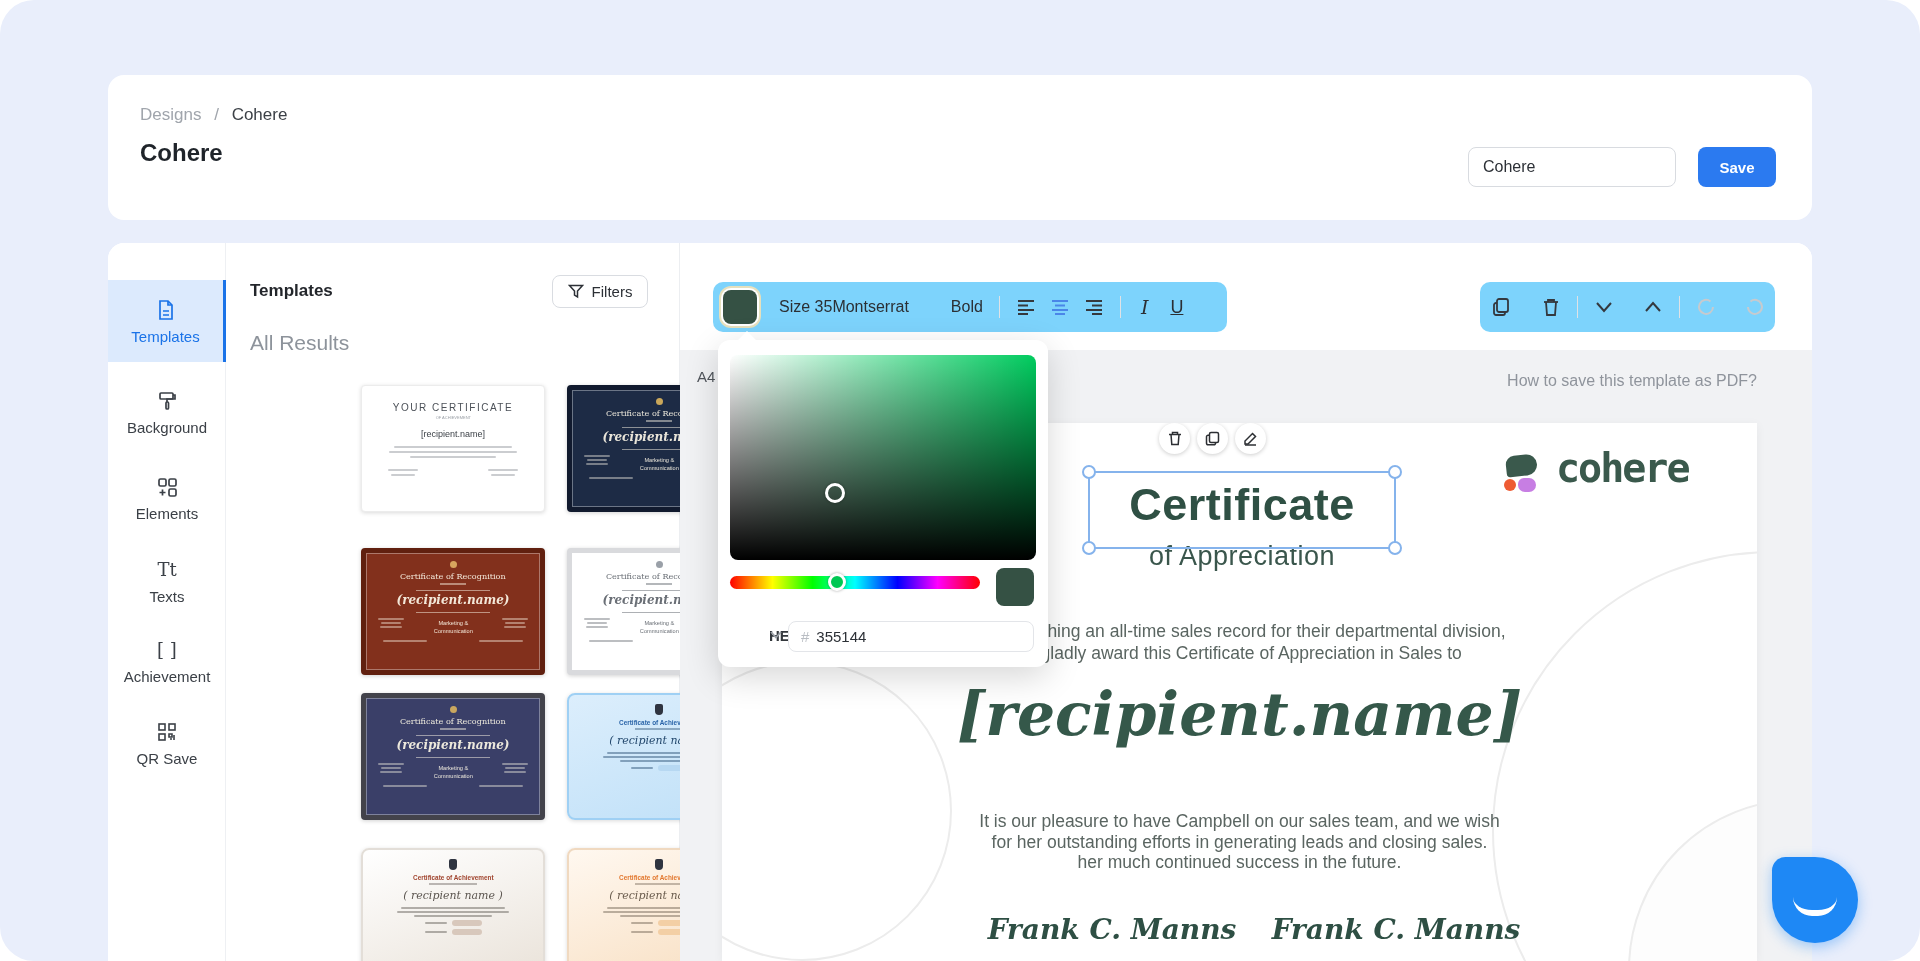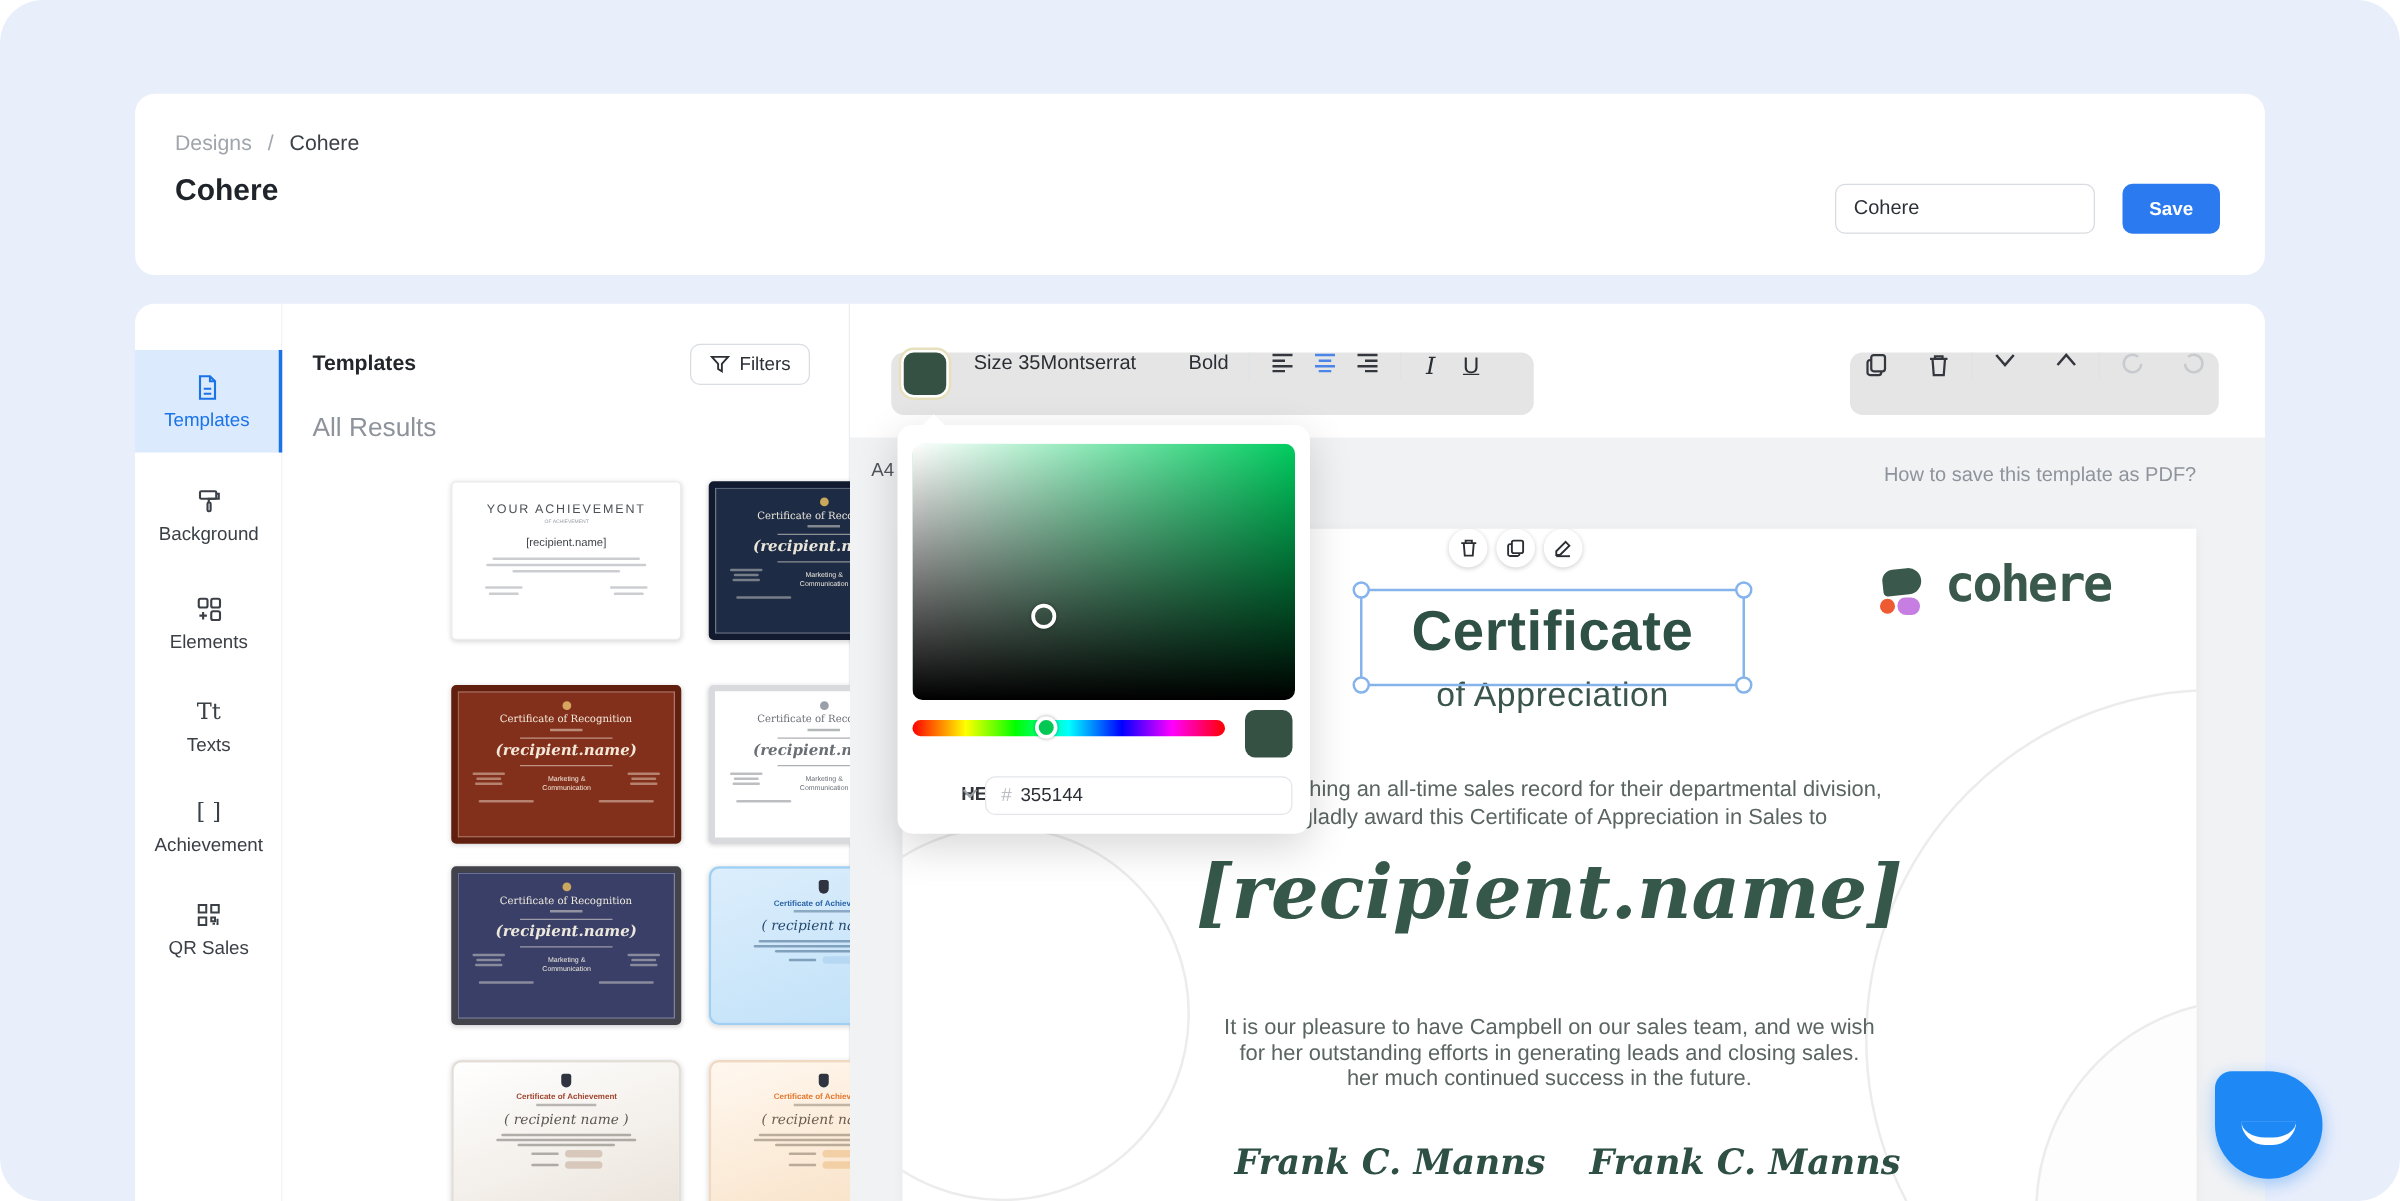--- a/index.html
+++ b/index.html
@@ -82,21 +82,21 @@
   .kind-modern .mo-bars { margin-top:5px; display:flex; flex-direction:column; gap:2px; align-items:center; color:var(--name_ink); }
   .kind-modern .mo-bars .bar { height:2px; }
   .kind-modern .pill-row { margin-top:3px; display:flex; gap:5px; align-items:center; color:var(--name_ink); }
   .kind-modern .pill-row .bar { width:22px; height:2px; }
   .kind-modern .pill { width:30px; height:6px; border-radius:3px; background:var(--pill); }
   .scroll-thumb { position:absolute; left:545px; top:145px; width:7px; height:34px; background:#c1c5cb; border-radius:4px; cursor:pointer; }
 
   
   .editor { position:absolute; left:572px; top:0; width:1132px; height:718px; background:#fff; }
   .canvas { position:absolute; left:0; top:107px; width:1132px; height:611px; background:#f1f2f4; }
-  .tb-group { position:absolute; height:50px; background:#e5e5e5; border-radius:10px; display:flex; align-items:flex-start; }
+  .tb-group { position:absolute; height:50px; background:#7dd3fc; border-radius:10px; display:flex; align-items:center; }
   .tb-left { left:33px; top:39px; width:514px; padding:0 8px; gap:0; }
   .tb-right { left:800px; top:39px; width:295px; justify-content:center; gap:17px; }
   .tb-swatch { width:34px; height:34px; border-radius:8px; cursor:pointer; margin-left:2px;
     box-shadow:0 0 0 2px #fff, 0 0 0 4px #e6e0bd; }
   .tb-label { font-size:16px; color:#2b2f34; cursor:pointer; white-space:nowrap; }
   .lbl-size { margin-left:22px; }
   .lbl-font { }
   .lbl-weight { margin-left:42px; }
   .tb-div { width:1px; height:22px; background:#dfe2e6; margin:0 16px; }
   .tb-icon { display:flex; align-items:center; justify-content:center; cursor:pointer; color:#34383e; }
@@ -248,40 +248,40 @@
     </div>
     <div class="side-item" style="top:467px;height:66px;">
       <span class="si-icon">
         <svg width="20" height="20" viewBox="0 0 20 20" fill="none" stroke="#3b4047" stroke-width="1.6">
           <rect x="2" y="2" width="6" height="6"></rect>
             <rect x="12" y="2" width="6" height="6"></rect>
             <rect x="2" y="12" width="6" height="6"></rect>
           <path d="M12 12 h3 v3 h-3 z M17 13 v5 M13 17 h2"></path>
         </svg>
       </span>
-      <span class="si-label">QR Sales</span>
+      <span class="si-label">QR Save</span>
     </div>
   </div>
 
   <div class="tpl-panel">
     <div class="tpl-title">Templates</div>
     <button class="filters-btn">
       <span>
         <svg width="16" height="15" viewBox="0 0 16 15" fill="none" stroke="#2c3036" stroke-width="1.5">
           <path d="M1.5 1.5 h13 l-5 5.5 v6 l-3 -1.8 v-4.2 z"></path>
         </svg>
       </span>
       <span>Filters</span>
     </button>
     <div class="tpl-results">All Results</div>
 
     <div class="thumb-grid">
 
       <div class="thumb kind-minimal" style="left: 0px; top: 0px; --ink: #8c9097;">
-        <div class="m-title">YOUR ACHIEVEMENT</div>
+        <div class="m-title">YOUR CERTIFICATE</div>
         <div class="m-sub">OF ACHIEVEMENT</div>
         <div class="m-name">[recipient.name]</div>
         <div class="m-bars">
           <span class="bar" style="width:118px"></span>
             <span class="bar" style="width:128px"></span>
             <span class="bar" style="width:86px"></span>
         </div>
         <div class="m-sigs">
           <span class="sig-col">
               <span class="bar" style="width:30px"></span>

